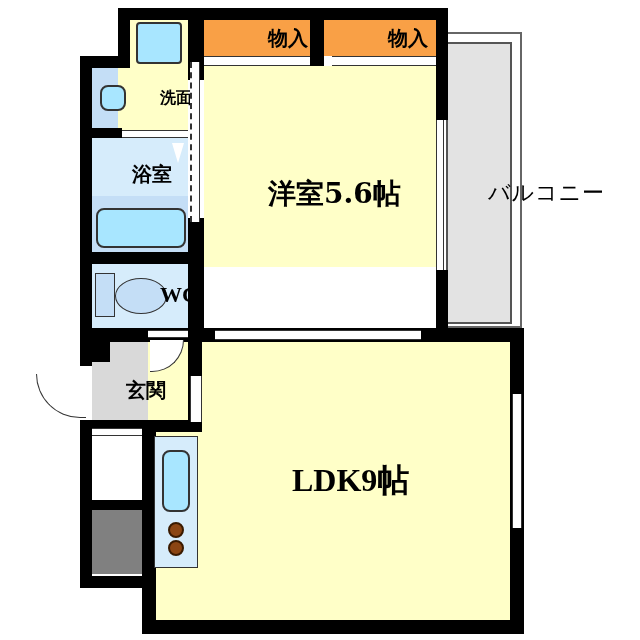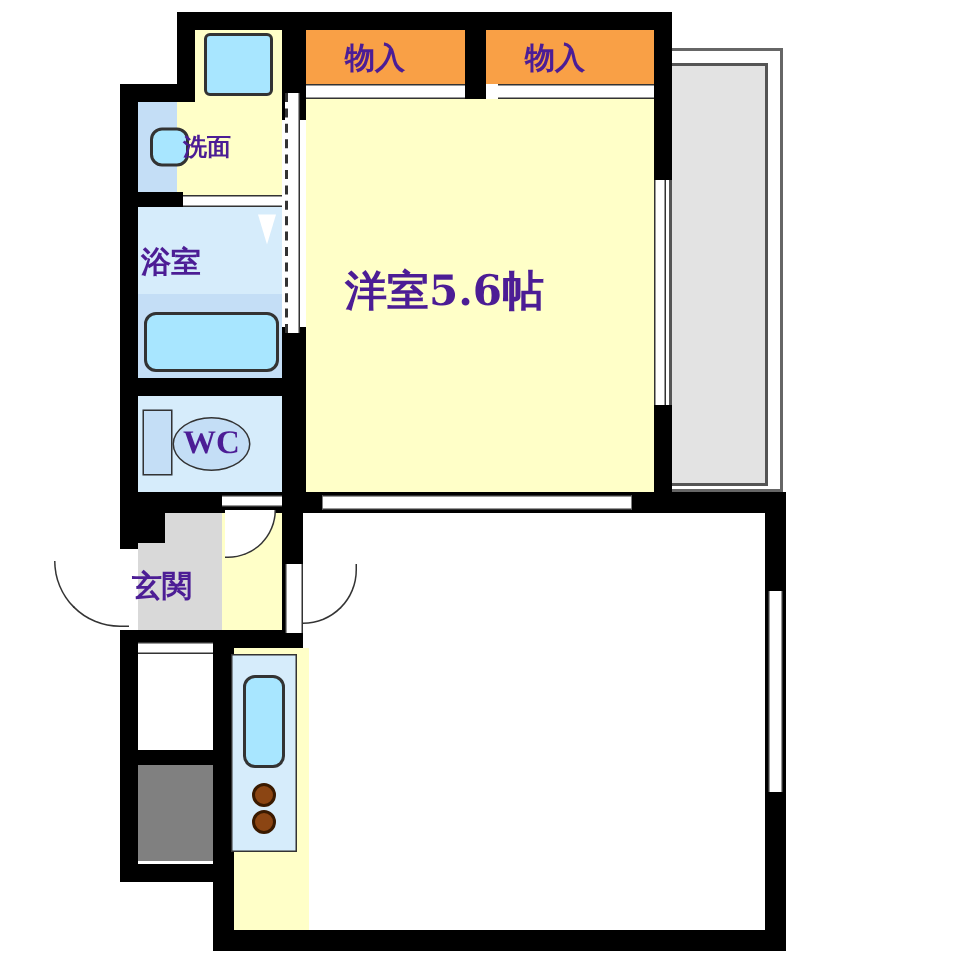--- a/index.html
+++ b/index.html
@@ -7,21 +7,21 @@
   .abs { position:absolute; box-sizing:border-box; }
   .wall { background:#000; }
   .room-yellow { background:#ffffc8; }
   .room-blue { background:#d6ecfb; }
   .room-blue2 { background:#c4def6; }
   .room-orange { background:#f9a046; }
   .room-gray { background:#d9d9d9; }
   .room-dgray { background:#808080; }
   .balcony { background:#e3e3e3; border:2px solid #555; }
   .balcony-outer { background:#fff; border:2px solid #666; }
-  .label { position:absolute; color:#4c1d95; font-weight:bold; white-space:nowrap; line-height:1; }
+  .label { position:absolute; color:#000000; font-weight:bold; white-space:nowrap; line-height:1;margin-left:38px; }
   .win { background:#fff; border-top:1px solid #333; border-bottom:1px solid #333; }
   .win-v { background:#fff; border-left:1px solid #333; border-right:1px solid #333; }
   .fixture { background:#a8e6ff; border:2px solid #333; border-radius:8px; }
   .door-arc { border:1.5px solid #333; background:#fff; }
   .burner { background:#8b4513; border:2px solid #3a1a00; border-radius:50%; }
 </style>
 </head>
 <body>
 
 <div class="abs" style="left:0;top:0;width:640px;height:640px;">
@@ -70,42 +70,46 @@
   <div class="abs room-blue2" style="left:92px;top:196px;width:96px;height:56px;"></div>
   <div class="abs fixture" style="left:96px;top:208px;width:90px;height:40px;"></div>
   <div class="abs wall" style="left:80px;top:252px;width:120px;height:12px;"></div>
 
   <div class="abs room-blue" style="left:92px;top:264px;width:96px;height:64px;"></div>
   <div class="abs room-blue2" style="left:95px;top:273px;width:20px;height:44px;border:1px solid #333;"></div>
   <div class="abs room-blue2" style="left:115px;top:278px;width:52px;height:36px;border:1px solid #333;border-radius:50%;"></div>
   <span class="label" style="left:122px;top:284px;font-size:22px;font-family:'Liberation Serif',serif;">WC</span>
   <div class="abs win" style="left:148px;top:330px;width:40px;height:8px;"></div>
 
-  <div class="abs room-yellow" style="left:204px;top:66px;width:232px;height:262px;">
+  <div class="abs room-yellow" style="left:204px;top:66px;width:232px;height:201px;">
     <span class="label" style="left:26px;top:114px;font-size:28px;">洋室5.6帖</span>
   </div>
   <div class="abs win-v" style="left:190px;top:62px;width:10px;height:160px;border-left:2px dashed #333;"></div>
   <div class="abs win-v" style="left:436px;top:120px;width:8px;height:150px;"></div>
   <div class="abs wall" style="left:436px;top:270px;width:12px;height:70px;"></div>
   <div class="abs win" style="left:215px;top:330px;width:206px;height:10px;"></div>
 
+  <span class="label" style="left:450px;top:182px;font-size:22px;font-weight:normal;font-family:'DejaVu Sans',sans-serif;letter-spacing:1px;">バルコニー</span>
 
   <div class="abs room-gray" style="left:92px;top:342px;width:60px;height:78px;"></div>
   <div class="abs wall" style="left:80px;top:338px;width:30px;height:24px;"></div>
   <div class="abs room-yellow" style="left:148px;top:342px;width:40px;height:78px;"></div>
   <span class="label" style="left:88px;top:380px;font-size:20px;">玄関</span>
   <div class="abs door-arc" style="left:36px;top:374px;width:50px;height:44px;border-radius:0 0 0 50px;border-top:none;border-right:none;"></div>
   <div class="abs door-arc" style="left:150px;top:340px;width:34px;height:32px;border-radius:0 0 34px 0;border-top:none;border-left:none;"></div>
   <div class="abs win-v" style="left:190px;top:376px;width:12px;height:46px;"></div>
   <div class="abs door-arc" style="left:202px;top:376px;width:36px;height:40px;border-radius:0 0 36px 0;border-top:none;border-left:none;"></div>
 
   <div class="abs win" style="left:92px;top:428px;width:50px;height:8px;"></div>
   <div class="abs wall" style="left:80px;top:500px;width:62px;height:10px;"></div>
   <div class="abs room-dgray" style="left:92px;top:510px;width:50px;height:64px;"></div>
 
+  <div class="abs room-yellow" style="left:202px;top:342px;width:308px;height:278px;">
+    <span class="label" style="left:52px;top:122px;font-size:32px;font-family:'Liberation Serif',serif;">LDK9帖</span>
+  </div>
   <div class="abs room-yellow" style="left:156px;top:432px;width:50px;height:188px;"></div>
 
   <div class="abs room-blue" style="left:154px;top:436px;width:44px;height:132px;border:1px solid #333;"></div>
   <div class="abs fixture" style="left:162px;top:450px;width:28px;height:62px;"></div>
   <div class="abs burner" style="left:168px;top:522px;width:16px;height:16px;"></div>
   <div class="abs burner" style="left:168px;top:540px;width:16px;height:16px;"></div>
 
   <div class="abs win-v" style="left:512px;top:394px;width:10px;height:134px;"></div>
 
 </div>

